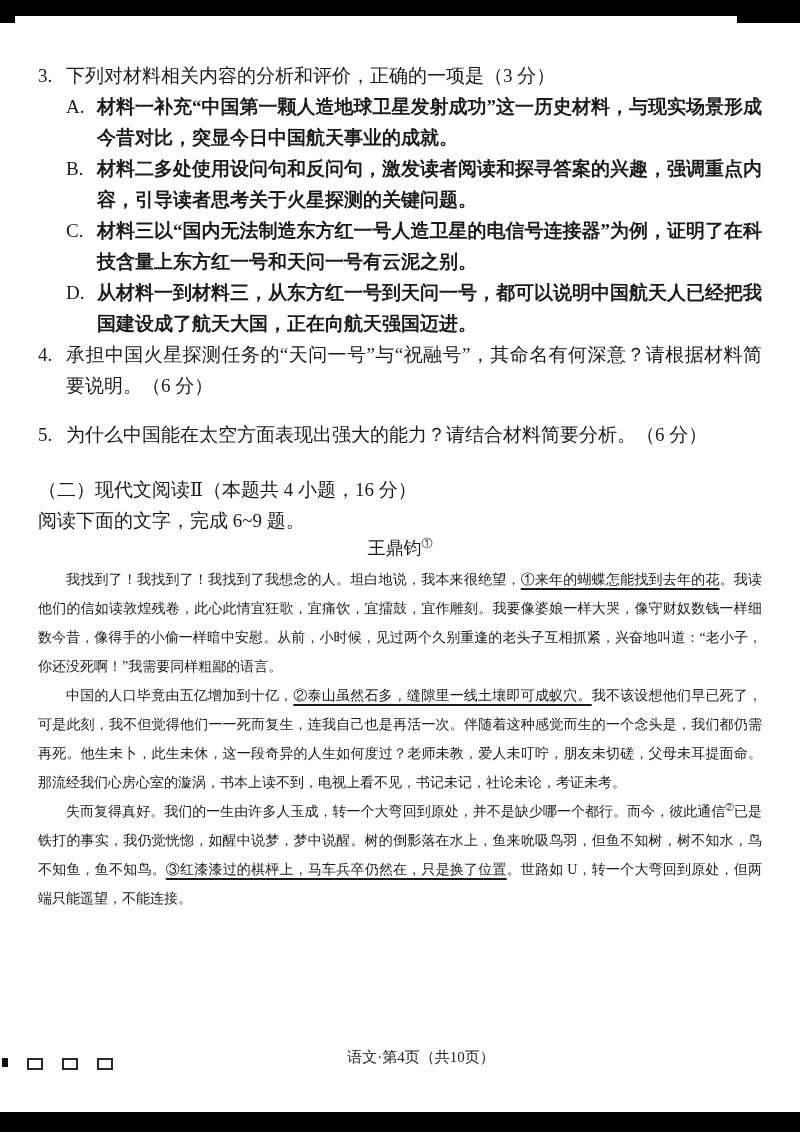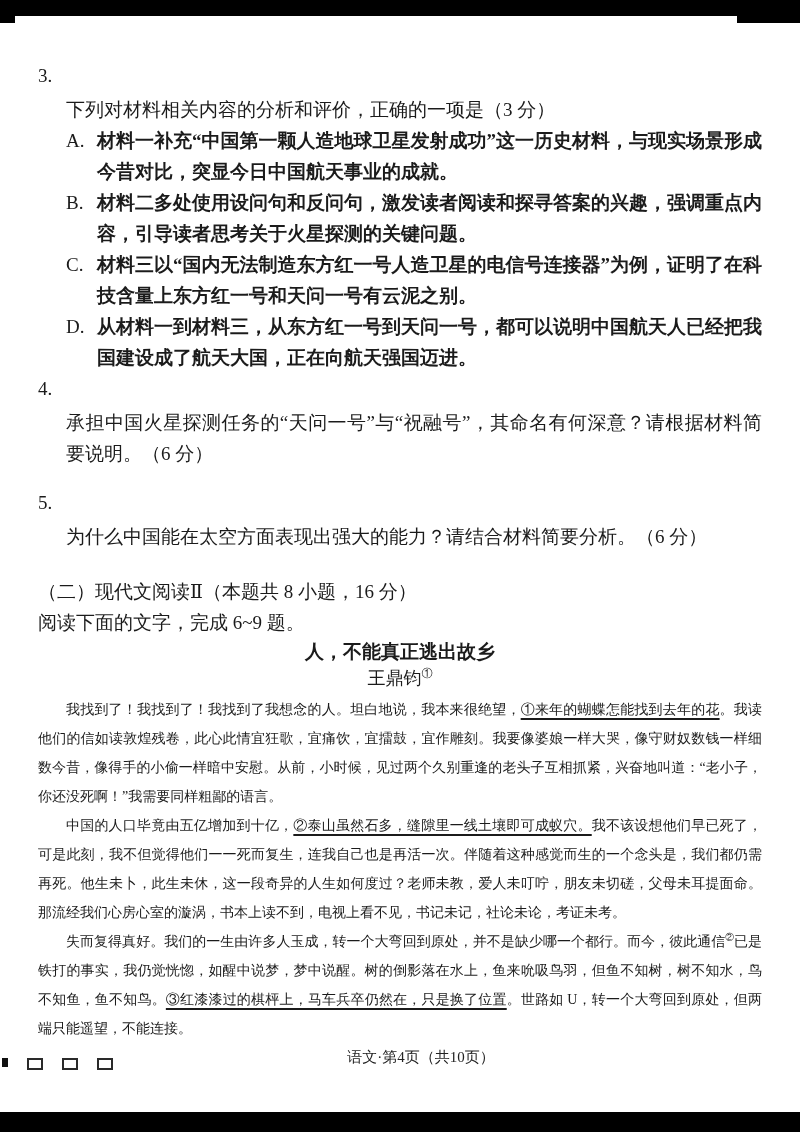--- a/index.html
+++ b/index.html
@@ -19,21 +19,21 @@
   .bottombar { position:absolute; left:0; top:1112px; width:800px; height:20px; background:#000; }
 
   .content {
     position:absolute; top:60px; left:38px; width:724px;
     font-size:19px; line-height:31px; text-align:justify;
   }
 
   
   .q-row { display:flex; }
   .q-num { flex:none; width:28px; }
-  .q-body { flex:1; text-align:justify;margin-top:34px; }
+  .q-body { flex:1; text-align:justify; }
   .options { margin-left:28px; }
   .option { display:flex; }
   .opt-label { flex:none; width:31px; }
   .opt-text { flex:1; text-align:justify;font-weight:bold; }
   .q5 { margin-top:18px; }
 
   
   .section-header { margin-top:24px; }
   .passage-title {
     margin-top:0; text-align:center; font-weight:bold;
@@ -94,25 +94,24 @@
   <div class="q-row">
     <span class="q-num">4.</span>
     <span class="q-body">承担中国火星探测任务的“天问一号”与“祝融号”，其命名有何深意？请根据材料简要说明。（6 分）</span>
   </div>
 
   <div class="q-row q5">
     <span class="q-num">5.</span>
     <span class="q-body">为什么中国能在太空方面表现出强大的能力？请结合材料简要分析。（6 分）</span>
   </div>
 
-  <div class="section-header">（二）现代文阅读Ⅱ（本题共 8 小题，16 分）</div>
+  <div class="section-header">（二）现代文阅读Ⅱ（本题共 4 小题，16 分）</div>
   <div class="section-intro">阅读下面的文字，完成 6~9 题。</div>
 
   <div class="passage">
-    <div class="passage-title">人，不能真正逃出故乡</div>
     <div class="passage-author"><span>王鼎钧</span><sup>①</sup></div>
     <p><span>我找到了！我找到了！我找到了我想念的人。坦白地说，我本来很绝望，</span><u>①来年的蝴蝶怎能找到去年的花</u><span>。我读他们的信如读敦煌残卷，此心此情宜狂歌，宜痛饮，宜擂鼓，宜作雕刻。我要像婆娘一样大哭，像守财奴数钱一样细数今昔，像得手的小偷一样暗中安慰。从前，小时候，见过两个久别重逢的老头子互相抓紧，兴奋地叫道：“老小子，你还没死啊！”我需要同样粗鄙的语言。</span></p>
     <p><span>中国的人口毕竟由五亿增加到十亿，</span><u>②泰山虽然石多，缝隙里一线土壤即可成蚁穴。</u><span>我不该设想他们早已死了，可是此刻，我不但觉得他们一一死而复生，连我自己也是再活一次。伴随着这种感觉而生的一个念头是，我们都仍需再死。他生未卜，此生未休，这一段奇异的人生如何度过？老师未教，爱人未叮咛，朋友未切磋，父母未耳提面命。那流经我们心房心室的漩涡，书本上读不到，电视上看不见，书记未记，社论未论，考证未考。</span></p>
     <p><span>失而复得真好。我们的一生由许多人玉成，转一个大弯回到原处，并不是缺少哪一个都行。而今，彼此通信</span><sup>②</sup><span>已是铁打的事实，我仍觉恍惚，如醒中说梦，梦中说醒。树的倒影落在水上，鱼来吮吸鸟羽，但鱼不知树，树不知水，鸟不知鱼，鱼不知鸟。</span><u>③红漆漆过的棋枰上，马车兵卒仍然在，只是换了位置</u><span>。世路如 U，转一个大弯回到原处，但两端只能遥望，不能连接。</span></p>
   </div>
 
 </div>
 
 <div class="footer-text">语文·第4页（共10页）</div>
 <div class="mark-filled"></div>

